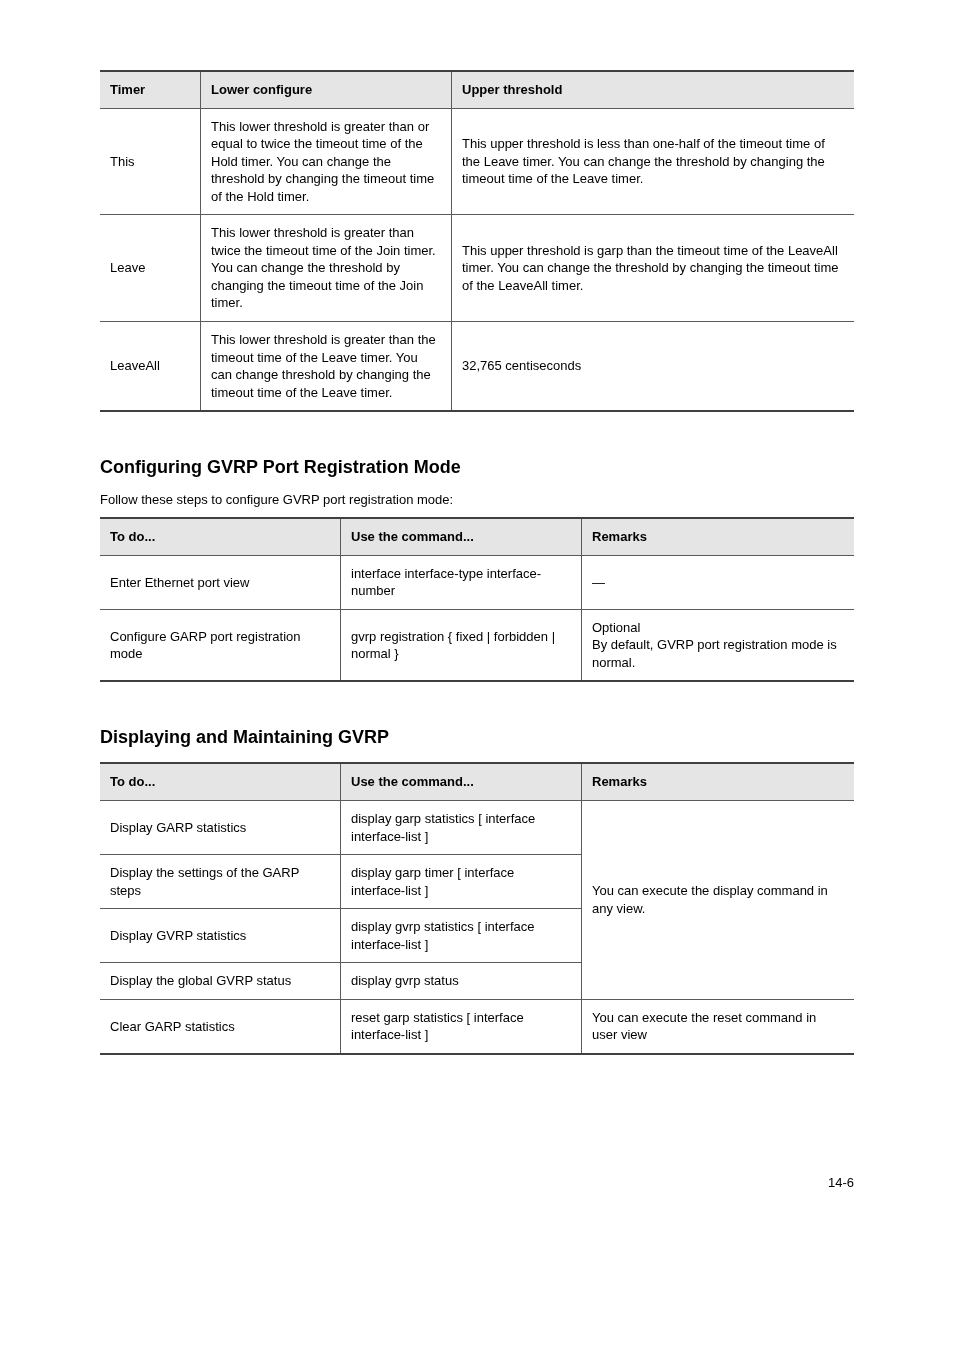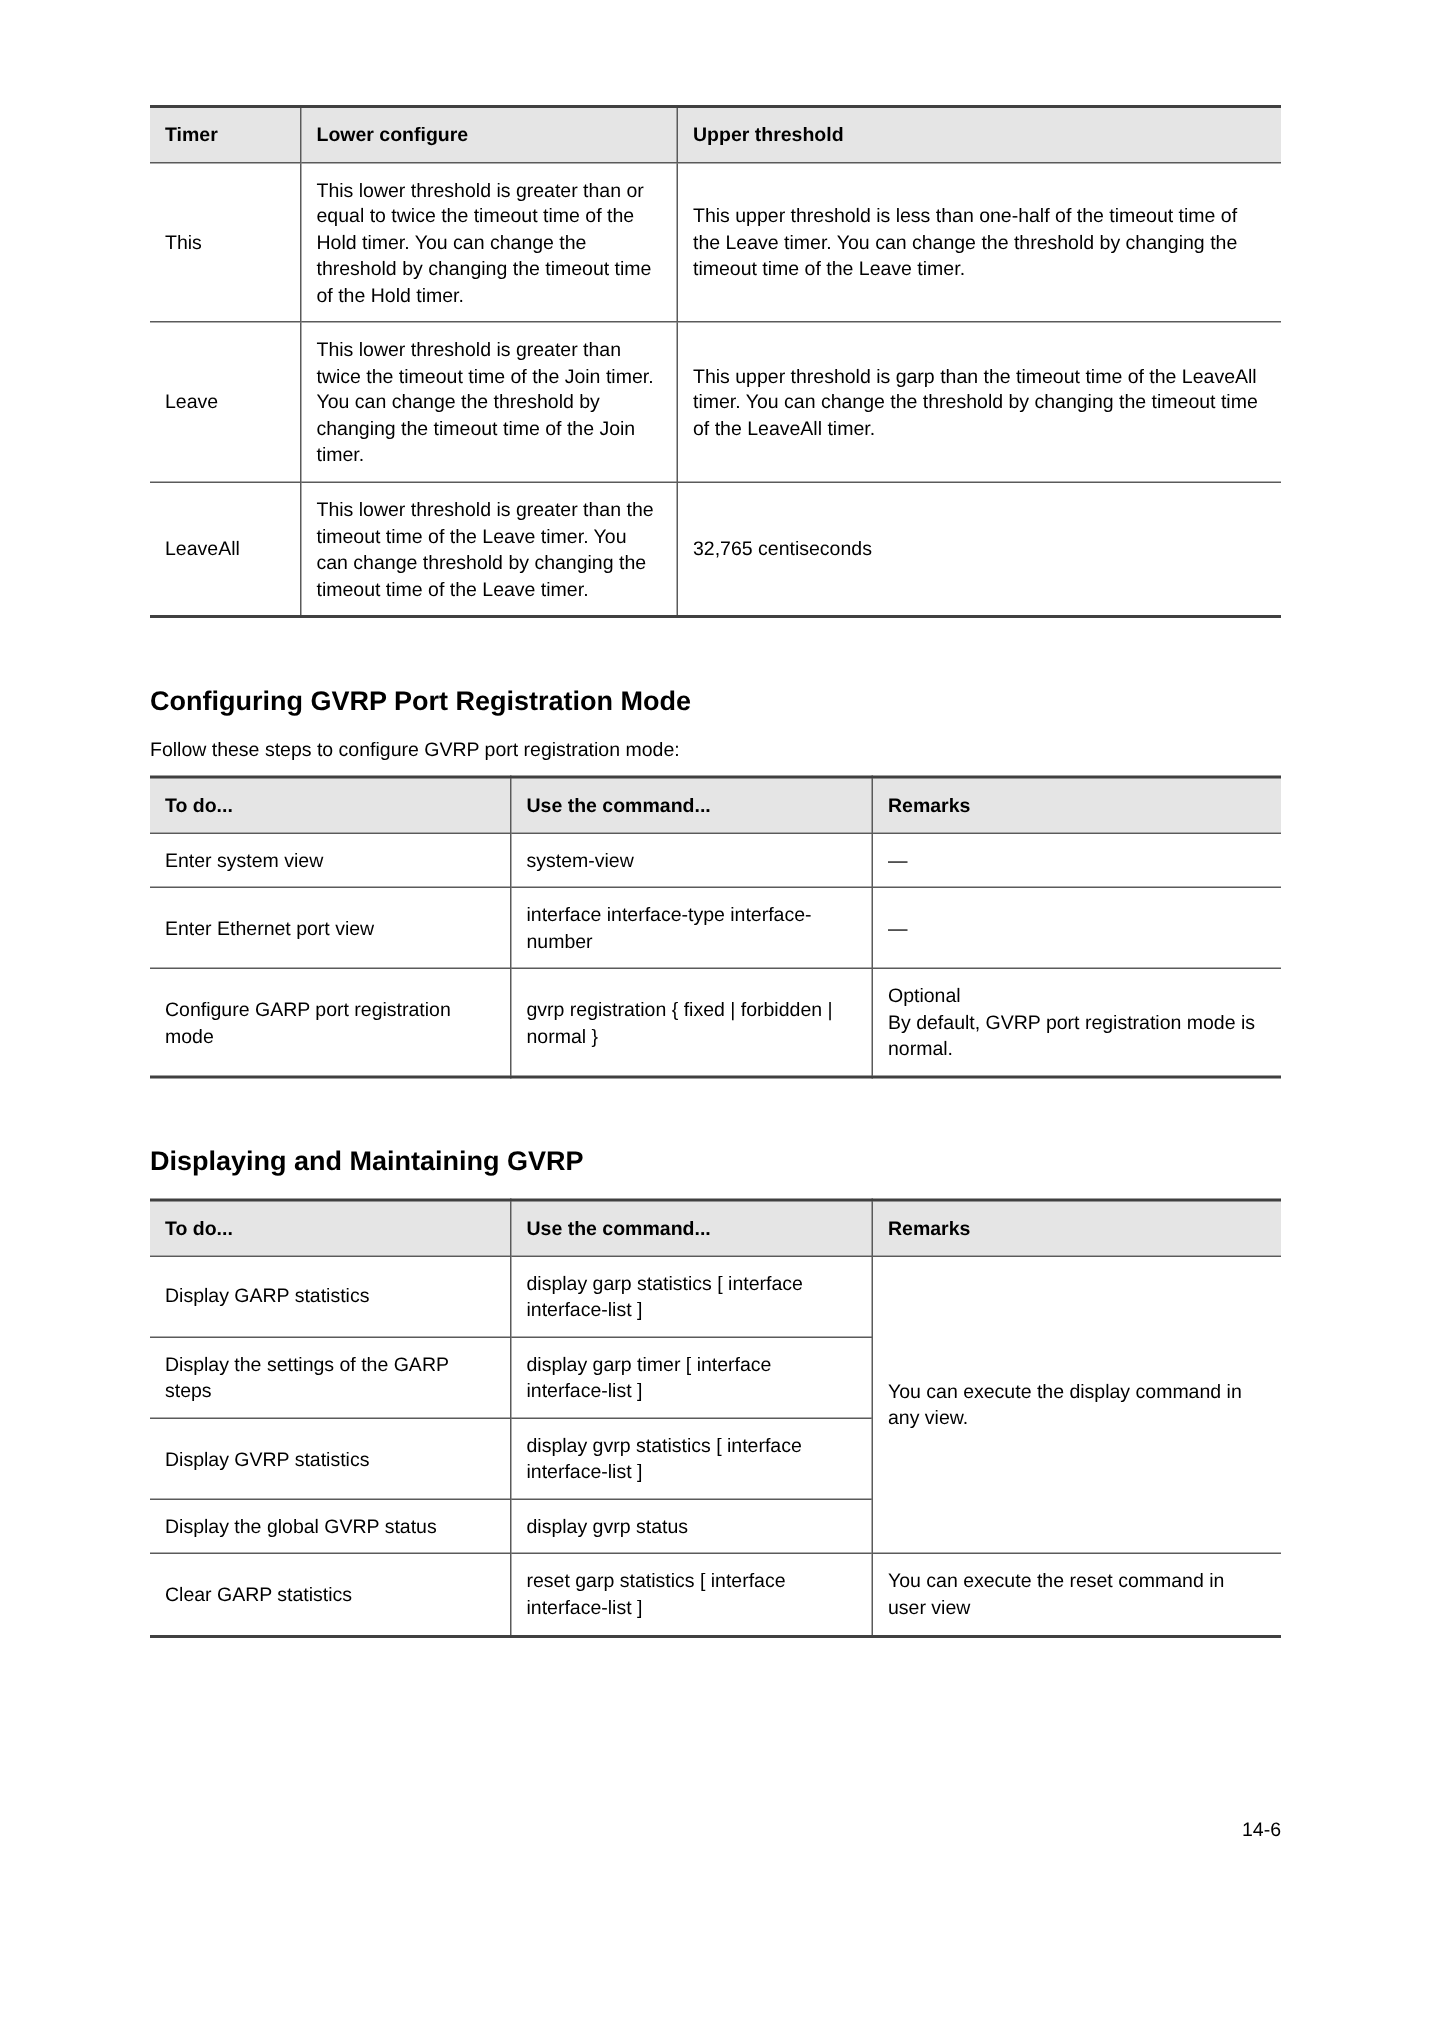--- a/index.html
+++ b/index.html
@@ -93,25 +93,20 @@
 <table>
   <thead>
     <tr>
       <th class="w-col2a">To do...</th>
       <th class="w-col2a">Use the command...</th>
       <th>Remarks</th>
     </tr>
   </thead>
   <tbody>
     <tr>
-      <td>Enter system view</td>
-      <td><span class="cmd">system-view</span></td>
-      <td>—</td>
-    </tr>
-    <tr>
       <td>Enter Ethernet port view</td>
       <td><span>interface interface-type interface-number</span></td>
       <td>—</td>
     </tr>
     <tr>
       <td>Configure GARP port registration mode</td>
       <td><span>gvrp registration { fixed | forbidden | normal }</span></td>
       <td style="white-space:pre-line;">Optional
 By default, GVRP port registration mode is normal.</td>
     </tr>

